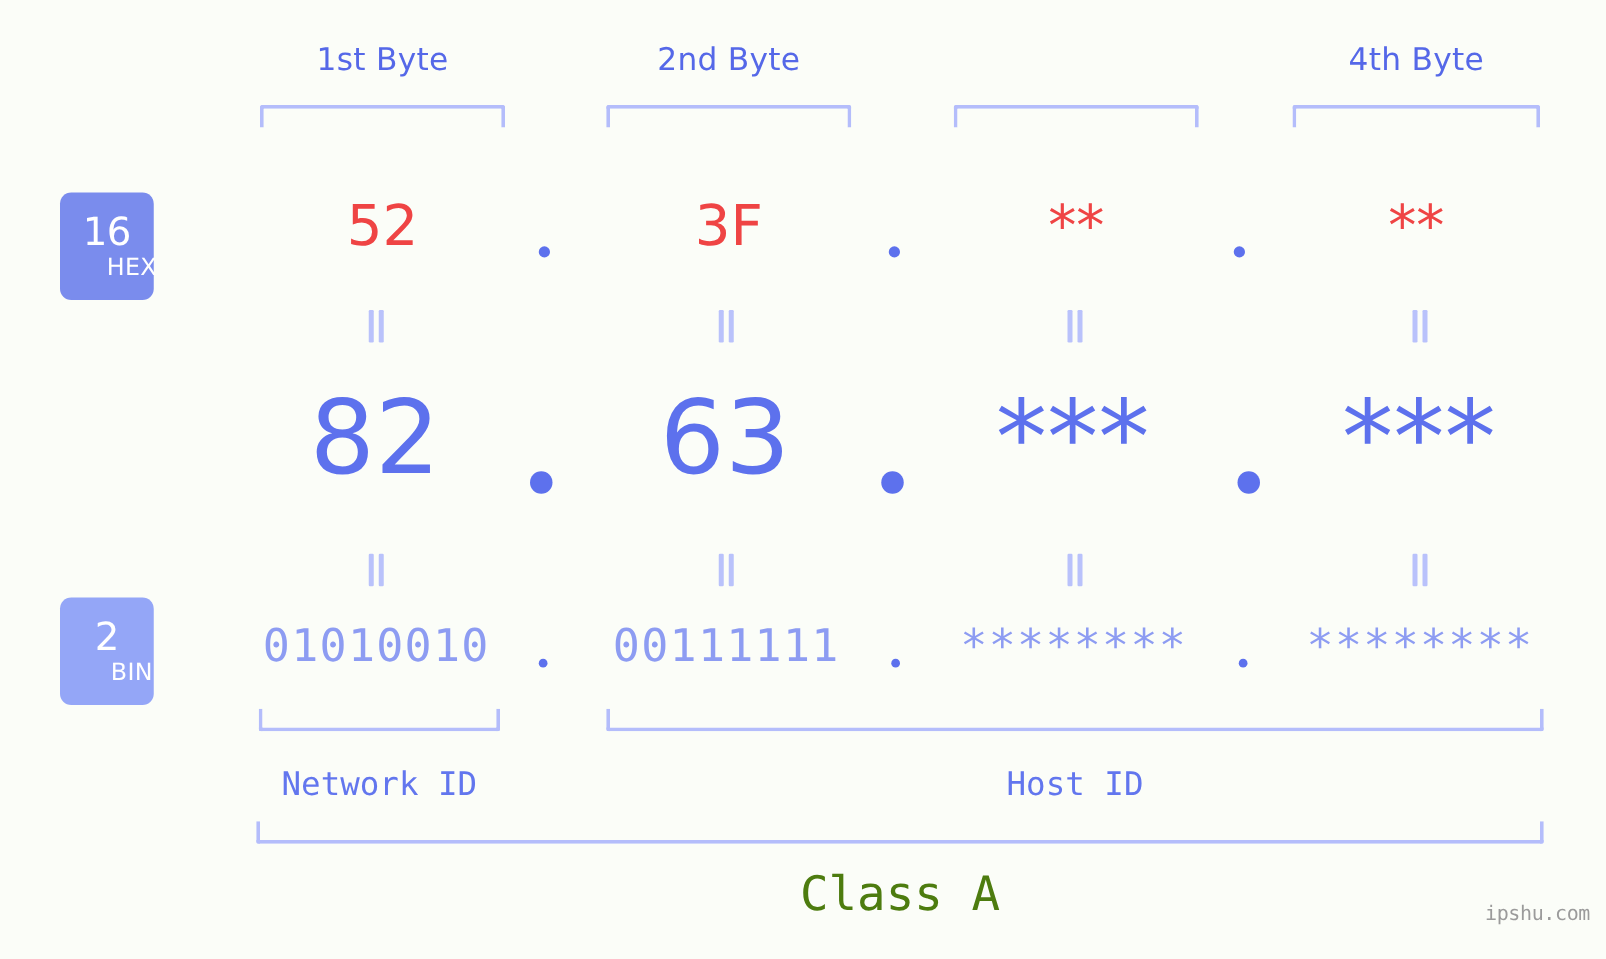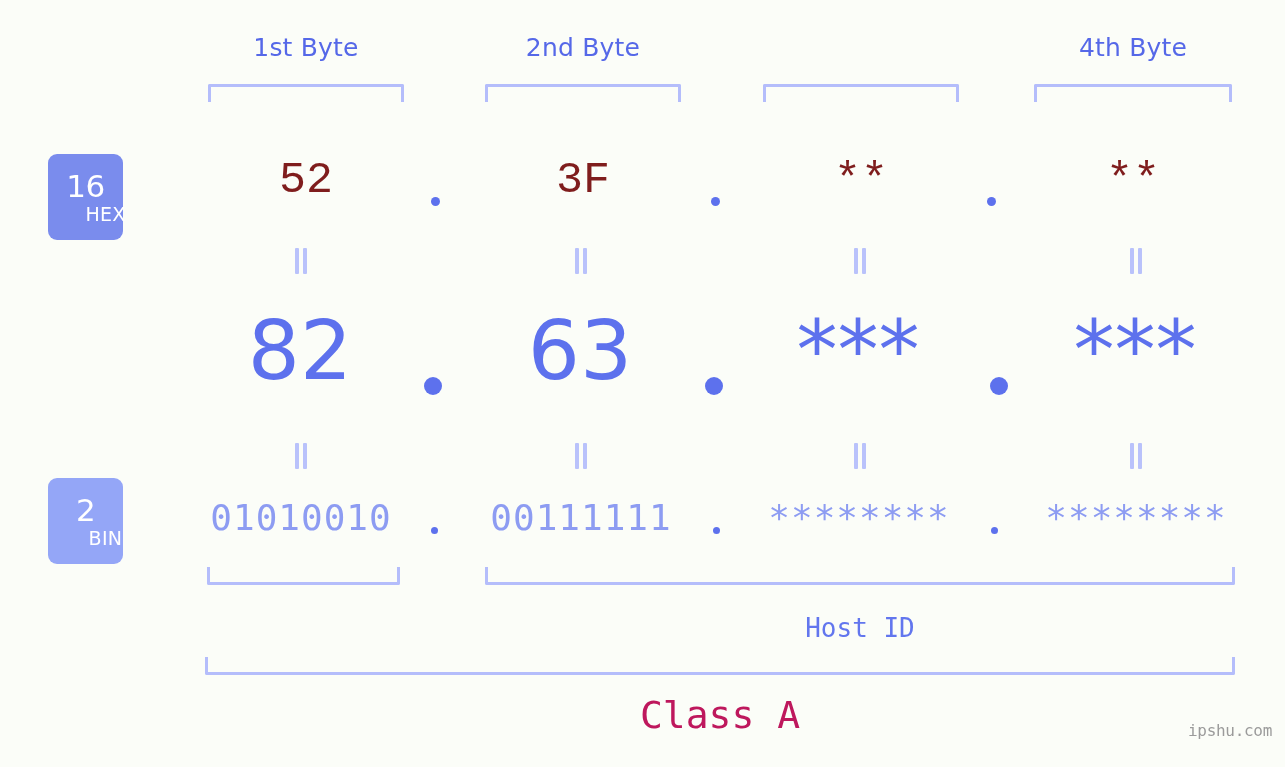--- a/index.html
+++ b/index.html
@@ -80,23 +80,22 @@
 
   
   .val {
     position: absolute;
     text-align: center;
     white-space: nowrap;
     font-family: "DejaVu Sans", sans-serif;
   }
   .row-hex .val {
     font-size: 45px;
-    color: #7f1d1d;
-    line-height: 1;
-    font-family: Liberation Mono, monospace;
+    color: #ef4444;
+    line-height: 1;
   }
   .row-dec .val {
     font-size: 82px;
     color: #5d71ed;
     line-height: 1;
     font-weight: 400;
   }
   .row-bin .val {
     font-size: 36px;
     color: #8d9cf2;
@@ -138,21 +137,21 @@
     text-align: center;
     font-size: 26px;
     color: #6276ee;
     font-family: "DejaVu Sans Mono", monospace;
     white-space: nowrap;
   }
   .class-label {
     position: absolute;
     text-align: center;
     font-size: 38px;
-    color: #be185d;
+    color: #4d7c0f;
     font-family: "DejaVu Sans Mono", monospace;
     white-space: nowrap;
   }
 
   
   .watermark {
     position: absolute;
     right: 13px;
     bottom: 27px;
     font-size: 16px;
@@ -244,20 +243,21 @@
     <div class="val" style="left:761px;top:500px;width:196px;">********</div>
     <div class="val" style="left:1037px;top:500px;width:198px;">********</div>
     <div class="dot bin" style="left:431px;top:527px;"></div>
     <div class="dot bin" style="left:713px;top:527px;"></div>
     <div class="dot bin" style="left:991px;top:527px;"></div>
   </div>
 
   <div class="bracket up" style="left:207px;top:567px;width:193px;"></div>
   <div class="bracket up" style="left:485px;top:567px;width:750px;"></div>
 
+  <div class="id-label" style="left:207px;top:613px;width:193px;">Network ID</div>
   <div class="id-label" style="left:485px;top:613px;width:750px;">Host ID</div>
 
   <div class="bracket up" style="left:205px;top:657px;width:1030px;"></div>
   <div class="class-label" style="left:205px;top:693px;width:1030px;">Class A</div>
 
   <div class="watermark">ipshu.com</div>
 
 </div>
 
 </body></html>

